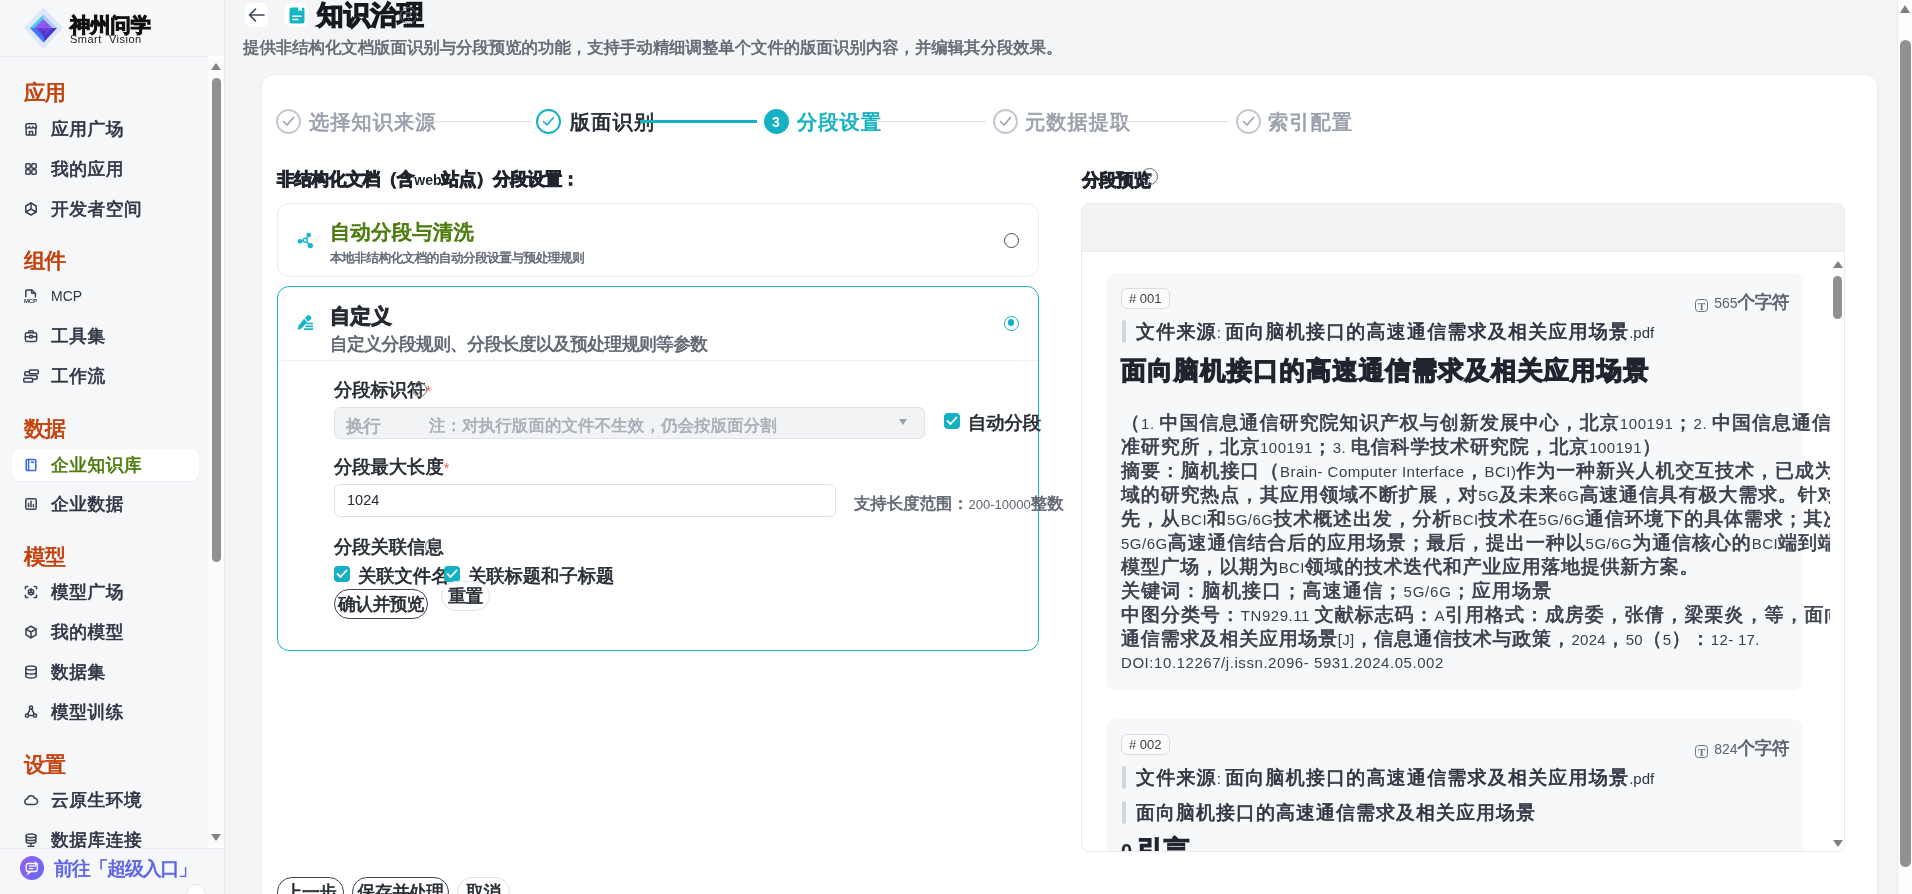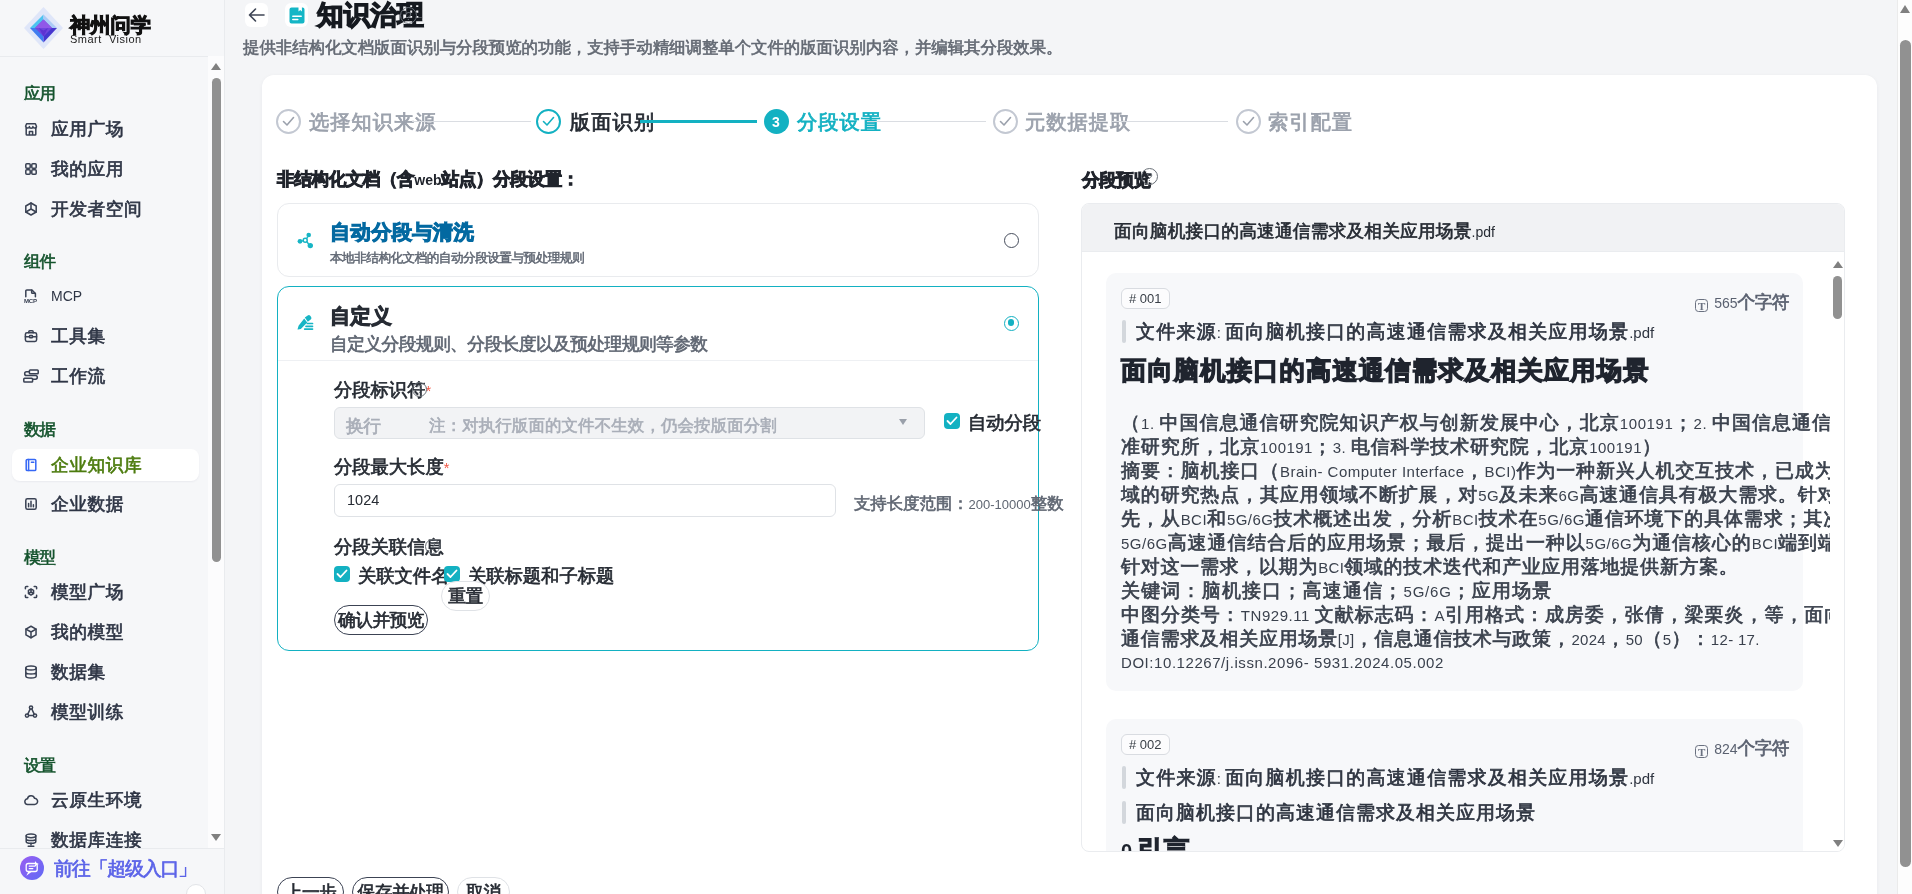--- a/index.html
+++ b/index.html
@@ -1,21 +1,21 @@
 <!DOCTYPE html>
 <html><head><meta charset="utf-8"><style>
 *{margin:0;padding:0;box-sizing:border-box}
 html,body{width:1912px;height:894px;overflow:hidden}
 body{font-family:"Liberation Sans",sans-serif;background:#f4f5f7;position:relative;color:#262b33}
 .c{font-size:126.7%;letter-spacing:.053em;-webkit-text-stroke:var(--sw,.037em) currentColor}
 .abs{position:absolute}
 .nw{white-space:nowrap}
 #sidebar{position:absolute;left:0;top:0;width:225px;height:894px;background:#f6f7f9;border-right:1px solid #e9ebee}
 #sidebar .sep{position:absolute;left:0;width:224px;height:1px;background:#e9ebee}
-.navlabel{position:absolute;left:24px;font-size:13px;color:#14532d;line-height:14px}
+.navlabel{position:absolute;left:24px;font-size:17px;color:#c2410c;line-height:14px}
 .navitem{position:absolute;left:12px;width:187px;height:32px;border-radius:8px;display:flex;align-items:center}
 .navitem svg{margin-left:11px;flex:none}
 .navitem .t{margin-left:12px;font-size:14px;line-height:20px;color:#2e3545;white-space:nowrap}
 .navitem.sel{background:#fff;box-shadow:0 1px 2px rgba(30,40,80,.06)}
 .navitem.sel .t{color:#3668f5}
 .sbtrack{position:absolute;background:#fcfcfd}
 .sbthumb{position:absolute;background:#919191;border-radius:5px}
 .arr-up{position:absolute;width:0;height:0;border-left:5px solid transparent;border-right:5px solid transparent;border-bottom:7px solid #808080}
 .arr-dn{position:absolute;width:0;height:0;border-left:5px solid transparent;border-right:5px solid transparent;border-top:7px solid #808080}
 .hbtn{position:absolute;width:23px;height:24px;background:#fff;border-radius:6px;display:flex;align-items:center;justify-content:center}
@@ -239,21 +239,21 @@
 <div class="optcard" style="top:203px;height:74px"></div>
 <svg class="abs" style="left:297px;top:232px" width="17" height="17" viewBox="0 0 17 17" fill="#17b5c5">
     <circle cx="3" cy="9.3" r="2.4"></circle>
     <circle cx="11.7" cy="3" r="2.3"></circle>
     <circle cx="13.3" cy="13.6" r="2.7"></circle>
     <circle cx="8.2" cy="8.2" r="2" fill="none" stroke="#17b5c5" stroke-width="1.5"></circle>
     <g stroke="#17b5c5" stroke-width="1.4">
       <path d="M5.2 8.9 L6.3 8.6 M9.5 6.8 L10.6 4.9 M9.7 9.5 L11.6 12"></path>
     </g>
   </svg>
-<div class="abs nw" style="left:330px;top:218px;font-size:16px;font-weight:bold;color:#0369a1;--sw:.05em"><span class="c" style="letter-spacing:0.3px">自动分段与清洗</span></div>
+<div class="abs nw" style="left:330px;top:218px;font-size:16px;font-weight:normal;color:#4d7c0f;--sw:.05em"><span class="c" style="letter-spacing:0.3px">自动分段与清洗</span></div>
 <div class="abs nw" style="left:330px;top:250px;font-size:10px;color:#5f6672"><span class="c" style="letter-spacing:-0.56px">本地非结构化文档的自动分段设置与预处理规则</span></div>
 <div class="radio" style="left:1004px;top:232.5px"></div>
 <div class="optcard" style="top:286px;height:365px;border-color:#13b1c2"></div>
 <svg class="abs" style="left:297px;top:314px" width="17" height="17" viewBox="0 0 17 17" fill="#17b5c5">
     <path d="M7.8 3.6 L10.7 1.4 a1.8 1.8 0 0 1 2.5.4 l.9 1.2 a1.8 1.8 0 0 1-.4 2.5 L10.8 7.7 Z"></path>
     <path d="M7.2 4.4 L10.2 8.4 L4.3 14.6 a1 1 0 0 1-.5.3 L1 15.6 a.35.35 0 0 1-.45-.42 L1.5 12 a1 1 0 0 1 .25-.45 Z"></path>
     <g stroke="#17b5c5" stroke-width="1.7" stroke-linecap="round">
       <path d="M10.3 9.5 h5.2 M9 12.3 h6.5 M7.7 15.1 h7.8"></path>
     </g>
   </svg>
@@ -284,52 +284,51 @@
       <path d="M1.5 5 L4.5 8 L10.5 1.5"></path>
     </svg>
   </div>
 <div class="flabel" style="left:358px;top:567px"><span class="c" style="letter-spacing:-0.08px">关联文件名</span></div>
 <div class="checkbox" style="left:444px;top:566px">
     <svg width="12" height="10" viewBox="0 0 12 10" stroke="#fff" stroke-width="1.8" fill="none" stroke-linecap="round" stroke-linejoin="round">
       <path d="M1.5 5 L4.5 8 L10.5 1.5"></path>
     </svg>
   </div>
 <div class="flabel" style="left:468px;top:567px"><span class="c" style="letter-spacing:-0.08px">关联标题和子标题</span></div>
-<div class="obtn" style="left:334px;top:605px;width:94px;height:30px;border-radius:15px">
+<div class="obtn" style="left:334px;top:589px;width:94px;height:30px;border-radius:15px">
     <span class="c" style="letter-spacing:-0.56px">确认并预览</span>
   </div>
 <div class="obtn lt" style="left:441px;top:581px;width:49px;height:30px;border-radius:15px">
     <span class="c" style="letter-spacing:-0.56px">重置</span>
   </div>
 <div class="obtn" style="left:277px;top:877px;width:67px;height:30px;border-radius:15px">
     <span class="c" style="letter-spacing:-0.56px">上一步</span>
   </div>
 <div class="obtn" style="left:352px;top:877px;width:97px;height:30px;border-radius:15px">
     <span class="c" style="letter-spacing:-0.56px">保存并处理</span>
   </div>
 <div class="obtn lt" style="left:457px;top:877px;width:53px;height:30px;border-radius:15px">
     <span class="c" style="letter-spacing:-0.56px">取消</span>
   </div>
 <div class="abs nw" style="left:1082px;top:168px;font-size:14px;font-weight:bold;color:#20242c;--sw:.05em"><span class="c" style="letter-spacing:-0.56px">分段预览</span></div>
 <div class="helpc" style="left:1141px;top:168px;width:17px;height:17px">?</div>
 <div id="pvbox">
 <div id="pvhead"></div>
-<div class="abs nw" style="left:32px;top:15px;font-size:14px;color:#262b33"><span class="c" style="letter-spacing:0.16px">面向脑机接口的高速通信需求及相关应用场景</span>.pdf</div>
 <div class="seg" style="top:69px;height:418px">
 <div class="badge"># 001</div>
       <div class="ccount"><span class="tic">T</span>565<span class="c" style="letter-spacing:-0.56px">个字符</span></div>
 <div class="quote" style="top:47px"><span class="qt"><span class="c" style="letter-spacing:1.2px">文件来源</span>: <span class="c" style="letter-spacing:1.2px">面向脑机接口的高速通信需求及相关应用场景</span>.pdf</span></div>
 <div class="segh1" style="top:84px"><span class="c" style="letter-spacing:1.1px">面向脑机接口的高速通信需求及相关应用场景</span></div>
 <div class="bodyl" style="top:138px;letter-spacing:0.61px"><span class="c" style="letter-spacing:1.01px">（</span>1. <span class="c" style="letter-spacing:1.01px">中国信息通信研究院知识产权与创新发展中心，北京</span>100191<span class="c" style="letter-spacing:1.01px">；</span>2. <span class="c" style="letter-spacing:1.01px">中国信息通信研究院技术与标</span></div>
 <div class="bodyl" style="top:162px;letter-spacing:0.46px"><span class="c" style="letter-spacing:0.86px">准研究所，北京</span>100191<span class="c" style="letter-spacing:0.86px">；</span>3. <span class="c" style="letter-spacing:0.86px">电信科学技术研究院，北京</span>100191<span class="c" style="letter-spacing:0.86px">）</span></div>
 <div class="bodyl" style="top:186px;letter-spacing:0.48px"><span class="c" style="letter-spacing:0.88px">摘要：脑机接口（</span>Brain- Computer Interface<span class="c" style="letter-spacing:0.88px">，</span>BCI)<span class="c" style="letter-spacing:0.88px">作为一种新兴人机交互技术，已成为当前科技领</span></div>
 <div class="bodyl" style="top:210px;letter-spacing:0.44px"><span class="c" style="letter-spacing:0.84px">域的研究热点，其应用领域不断扩展，对</span>5G<span class="c" style="letter-spacing:0.84px">及未来</span>6G<span class="c" style="letter-spacing:0.84px">高速通信具有极大需求。针对这一需求，首</span></div>
 <div class="bodyl" style="top:234px;letter-spacing:0.47px"><span class="c" style="letter-spacing:0.87px">先，从</span>BCI<span class="c" style="letter-spacing:0.87px">和</span>5G/6G<span class="c" style="letter-spacing:0.87px">技术概述出发，分析</span>BCI<span class="c" style="letter-spacing:0.87px">技术在</span>5G/6G<span class="c" style="letter-spacing:0.87px">通信环境下的具体需求；其次，探讨</span>BCI</div>
 <div class="bodyl" style="top:258px;letter-spacing:0.50px">5G/6G<span class="c" style="letter-spacing:0.9px">高速通信结合后的应用场景；最后，提出一种以</span>5G/6G<span class="c" style="letter-spacing:0.9px">为通信核心的</span>BCI<span class="c" style="letter-spacing:0.9px">端到端架构，构建</span>BCI</div>
-<div class="bodyl" style="top:282px;letter-spacing:0.32px"><span class="c" style="letter-spacing:0.72px">针对这一需求，以期为</span>BCI<span class="c" style="letter-spacing:0.72px">领域的技术迭代和产业应用落地提供新方案。</span></div>
+<div class="bodyl" style="top:282px;letter-spacing:0.32px"><span class="c" style="letter-spacing:0.72px">模型广场，以期为</span>BCI<span class="c" style="letter-spacing:0.72px">领域的技术迭代和产业应用落地提供新方案。</span></div>
 <div class="bodyl" style="top:306px;letter-spacing:0.78px"><span class="c" style="letter-spacing:1.18px">关键词：脑机接口；高速通信；</span>5G/6G<span class="c" style="letter-spacing:1.18px">；应用场景</span></div>
 <div class="bodyl" style="top:330px;letter-spacing:0.56px"><span class="c" style="letter-spacing:0.96px">中图分类号：</span>TN929.11 <span class="c" style="letter-spacing:0.96px">文献标志码：</span>A<span class="c" style="letter-spacing:0.96px">引用格式：成房委，张倩，梁栗炎，等，面向脑机接口的高速</span></div>
 <div class="bodyl" style="top:354px;letter-spacing:0.31px"><span class="c" style="letter-spacing:0.71px">通信需求及相关应用场景</span>[J]<span class="c" style="letter-spacing:0.71px">，信息通信技术与政策，</span>2024<span class="c" style="letter-spacing:0.71px">，</span>50<span class="c" style="letter-spacing:0.71px">（</span>5<span class="c" style="letter-spacing:0.71px">）：</span>12- 17.</div>
 <div class="bodyl" style="top:378px;letter-spacing:0.56px">DOI:10.12267/j.issn.2096- 5931.2024.05.002</div>
 </div>
 <div class="seg" style="top:515px;height:220px">
 <div class="badge"># 002</div>
       <div class="ccount"><span class="tic">T</span>824<span class="c" style="letter-spacing:-0.56px">个字符</span></div>
 <div class="quote" style="top:47px"><span class="qt"><span class="c" style="letter-spacing:1.2px">文件来源</span>: <span class="c" style="letter-spacing:1.2px">面向脑机接口的高速通信需求及相关应用场景</span>.pdf</span></div>
 <div class="quote" style="top:82px"><span class="qt"><span class="c" style="letter-spacing:1.0px">面向脑机接口的高速通信需求及相关应用场景</span></span></div>

